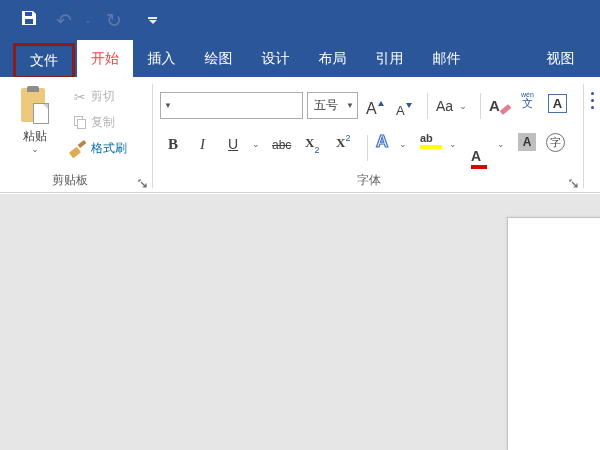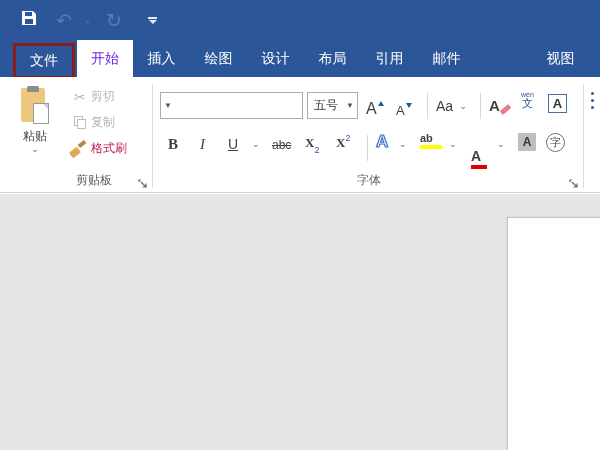--- a/index.html
+++ b/index.html
@@ -11,31 +11,31 @@
   .qat { position:absolute; left:0; top:0; height:40px; width:600px; }
   .qat-btn { position:absolute; top:8px; height:24px; display:flex; align-items:center; justify-content:center; cursor:default; }
   .glyph-undo, .glyph-redo { color:#5d79ab; font-size:19px; font-family:"DejaVu Sans",sans-serif; }
   .qat-chevron { color:#5d79ab; font-size:9px; }
   .qat-custom { display:flex; flex-direction:column; align-items:center; gap:1px; }
   .qat-custom .bar { width:9px; height:2px; background:#e8edf5; }
   .qat-custom .tri { width:0; height:0; border-left:4px solid transparent; border-right:4px solid transparent; border-top:4px solid #e8edf5; }
 
   .tab { position:absolute; top:40px; height:37px; display:flex; align-items:center; justify-content:center;
          color:#fff; font-size:14px; cursor:default; }
-  .tab.active { background:#fff; color:#6d28d9; }
+  .tab.active { background:#fff; color:#ef4444; }
   .tab-file { left:13px; top:43px; width:62px; height:36px; border:3px solid #8a1c1c; background:#2b579a; }
 
   
   .ribbon { position:absolute; left:0; top:77px; width:600px; height:116px; background:#fff; border-bottom:1px solid #d2d2d2; }
   .grp-sep { position:absolute; top:7px; width:1px; height:104px; background:#dadada; }
   .mini-sep { position:absolute; width:1px; height:26px; background:#d8d8d8; }
   .grp-label { position:absolute; bottom:3px; font-size:12px; color:#5d5d5d; text-align:center; }
   .launcher { position:absolute; width:12px; height:12px; cursor:default; }
 
-  .rbtn { position:absolute; display:flex; align-items:center; color:#be185d; font-size:12px; cursor:default; white-space:nowrap; }
+  .rbtn { position:absolute; display:flex; align-items:center; color:#0369a1; font-size:12px; cursor:default; white-space:nowrap; }
   .rbtn .ico { margin-right:5px; }
   .disabled, .disabled * { color:#b4b4b4 !important; }
 
   
   .paste { position:absolute; left:8px; top:5px; width:54px; height:88px; display:flex; flex-direction:column; align-items:center; cursor:default; }
   .clipboard { position:relative; width:28px; height:38px; margin-top:4px; }
   .clip-body { position:absolute; left:0; top:2px; width:24px; height:34px; background:#edc87f; border-radius:2px; }
   .clip-top { position:absolute; left:6px; top:0; width:12px; height:6px; background:#8c8c8c; border-radius:2px 2px 0 0; }
   .clip-page { position:absolute; right:0; bottom:0; width:16px; height:21px; background:#fff; border:1px solid #9a9a9a; }
   .clip-page::after { content:""; position:absolute; right:0; top:0; border-style:solid; border-width:0 5px 5px 0; border-color:transparent #cfcfcf transparent transparent; }
@@ -170,21 +170,21 @@
       <span>复制</span>
     </div>
     <div class="rbtn" style="left:70px;top:63px;">
       <span class="ico brush">
           <span class="head"></span>
           <span class="handle"></span>
         </span>
       <span>格式刷</span>
     </div>
 
-    <div class="grp-label" style="left:0;width:140px;margin-left:24px;">剪贴板</div>
+    <div class="grp-label" style="left:0;width:140px;">剪贴板</div>
     <div class="launcher" style="left:137px;top:99px;">
       <svg width="12" height="12" viewBox="0 0 12 12">
           <path d="M2 4 V2 H4" stroke="#666" fill="none" stroke-width="1.2"></path>
           <path d="M4 4 L9 9 M9 5.5 V9 H5.5" stroke="#666" fill="none" stroke-width="1.2"></path>
         </svg>
     </div>
     <div class="grp-sep" style="left:152px;"></div>
 
     <div class="combo" style="left:160px;top:15px;width:143px;">
       <span class="arrow">▼</span>

